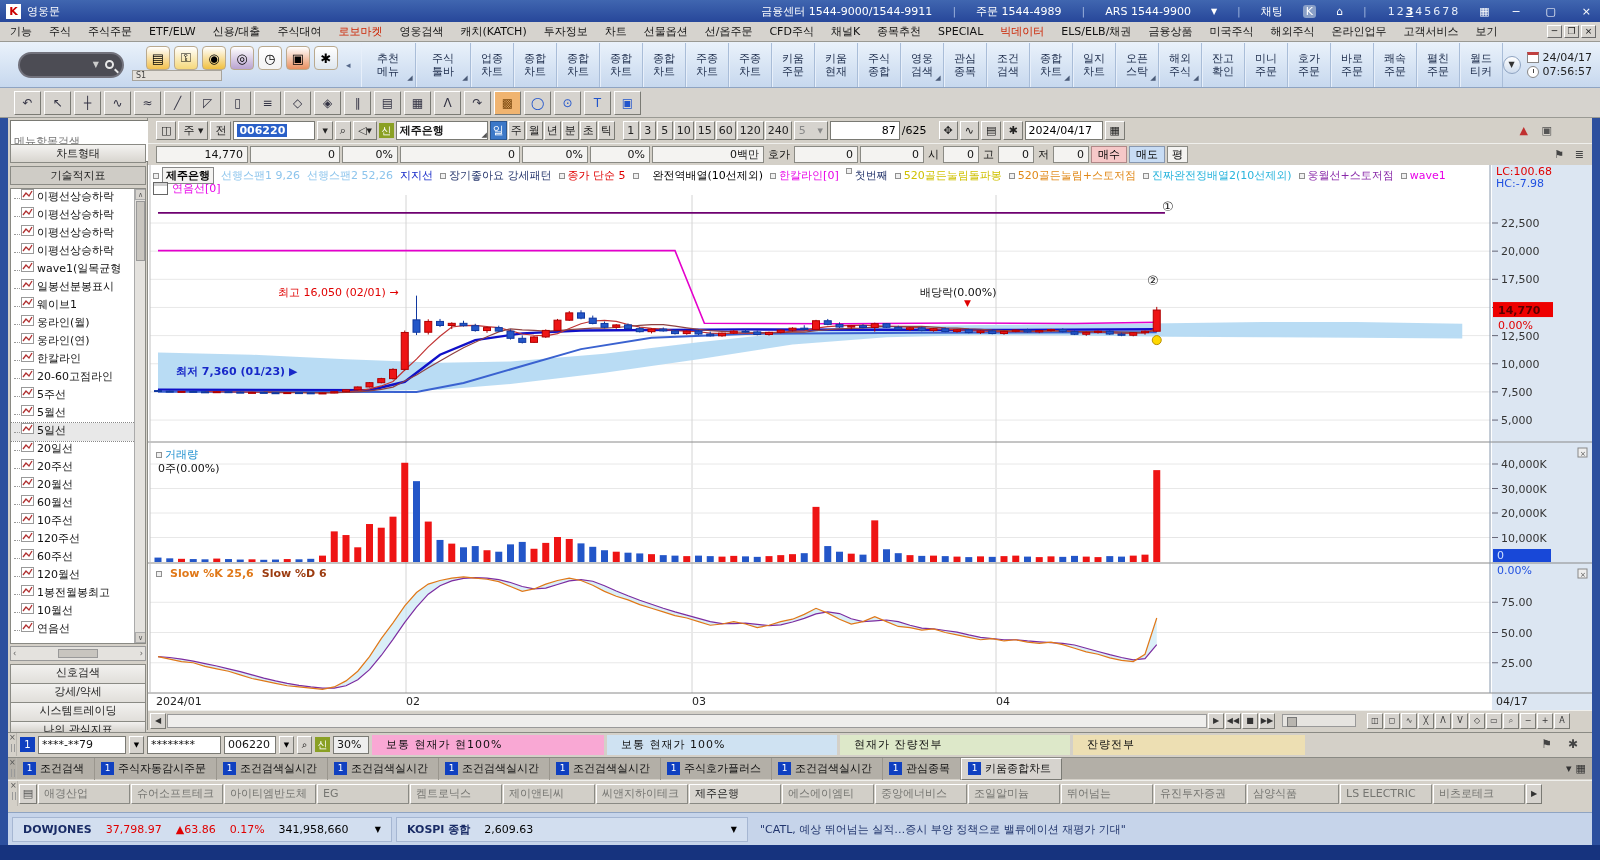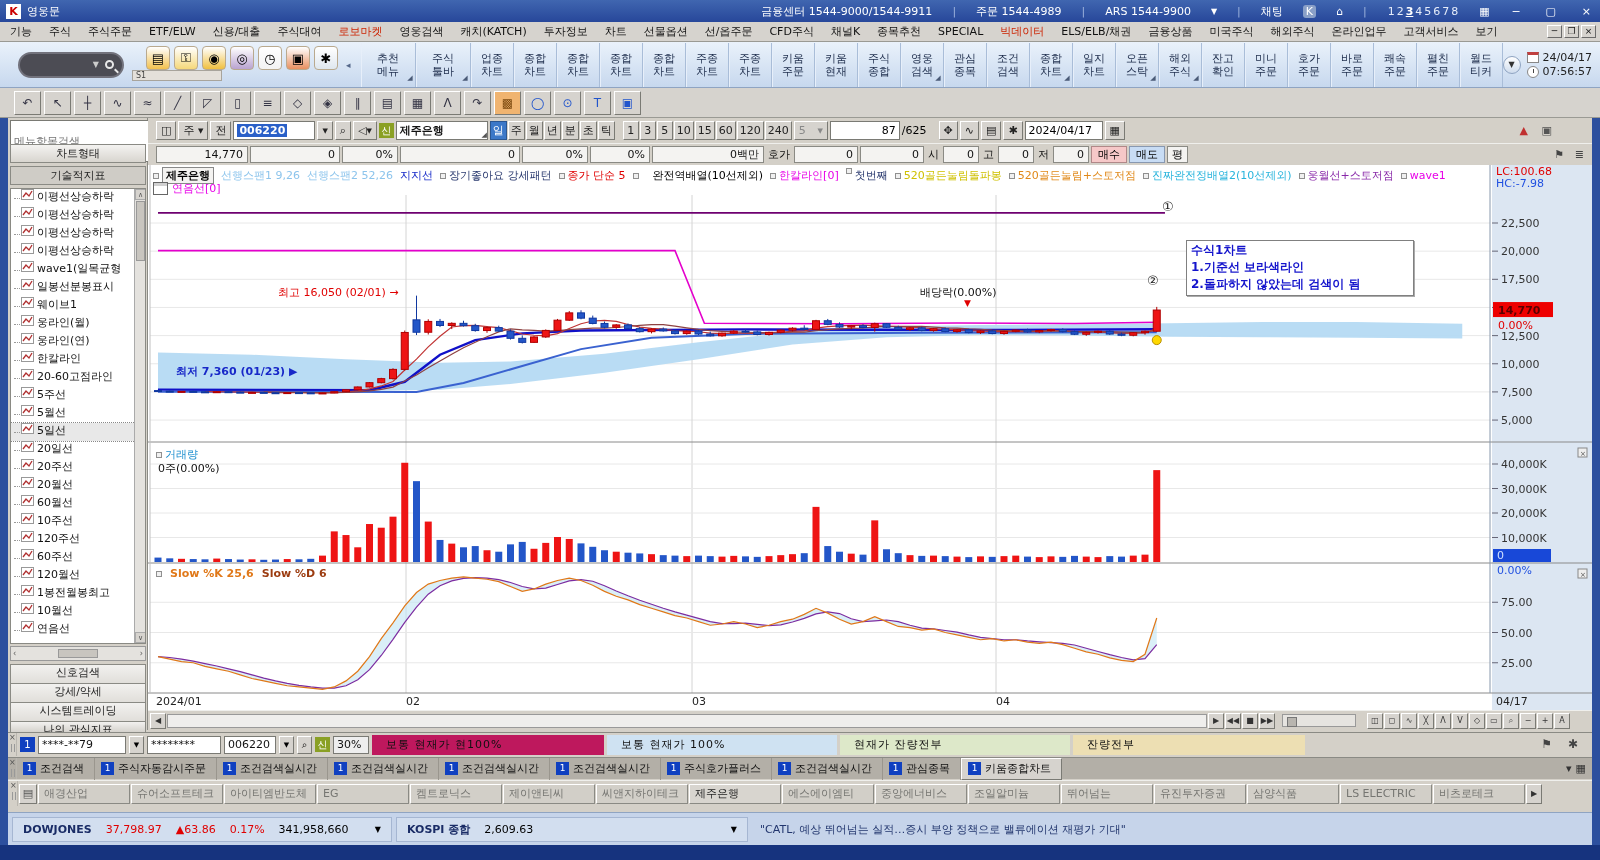--- a/index.html
+++ b/index.html
@@ -1057,25 +1057,20 @@
           </span>
         </div>
       <div class="hdr2" id="hdr2">
         <span class="legend-ic"></span>
       <span style="color: rgb(232, 0, 232);">연음선[0]</span>
         </div>
       <div class="lchc">
         <div style="color:#e00000">LC:100.68</div>
         <div style="color:#2050e0">HC:-7.98</div>
       </div>
-      <div class="note-box">
-        <div>수식1차트</div>
-        <div>1.기준선 보라색라인</div>
-        <div>2.돌파하지 않았는데 검색이 됨</div>
-      </div>
       <span class="circ" style="left:1014px;top:34px">①</span>
       <span class="circ" style="left:999px;top:108px">②</span>
       <span class="ann" style="left:130px;top:120px;color:#e00000">최고 16,050 (02/01) →</span>
       <span class="ann" style="left:28px;top:199px;color:#1828c8;font-weight:bold">최저 7,360 (01/23) ▶</span>
       <span class="ann" style="left:772px;top:120px;color:#111">배당락(0.00%)</span>
       <span class="ann" style="left:816px;top:133px;color:#e00000;font-size:9px">▼</span>
       <div class="ann" style="left:8px;top:282px;display:flex;align-items:center;gap:3px">
         <span class="isq"></span>
           <span style="color:#2090d0">거래량</span>
       </div>
@@ -1129,21 +1124,21 @@
     <span class="o-input" style="width:74px">********</span>
     <span class="o-input" style="width:52px">006220</span>
     <span class="o-dd">▼</span>
     <span class="o-dd" style="font-size:10px">⌕</span>
     <span class="badge-sin">신</span>
     <span class="o-input" style="width:36px;background:#eee">30%</span>
     <span class="o-input ct-name" style="width:92px">
         <span>제주은행</span>
         <span class="dd">◢</span>
       </span>
-    <span class="o-panel" id="op0" style="left: 364px; width: 232px; background: #be185d;">보통  현재가  현100%</span>
+    <span class="o-panel" id="op0" style="left: 364px; width: 232px; background: #f9a8d4;">보통  현재가  현100%</span>
     <span class="o-panel" id="op1" style="left: 599px; width: 230px; background: rgb(207, 226, 242);">보통  현재가  100%</span>
     <span class="o-panel" id="op2" style="left: 832px; width: 230px; background: rgb(221, 232, 201);">현재가  잔량전부</span>
     <span class="o-panel" id="op3" style="left: 1065px; width: 232px; background: rgb(237, 223, 179);">잔량전부</span>
     <span class="o-right-ic" style="right:40px">⚑</span>
     <span class="o-right-ic" style="right:14px">✱</span>
   </div>
 
   <div class="abs tabs-row" id="tabs-row">
       <span class="grip"></span>
       <div class="tab">

